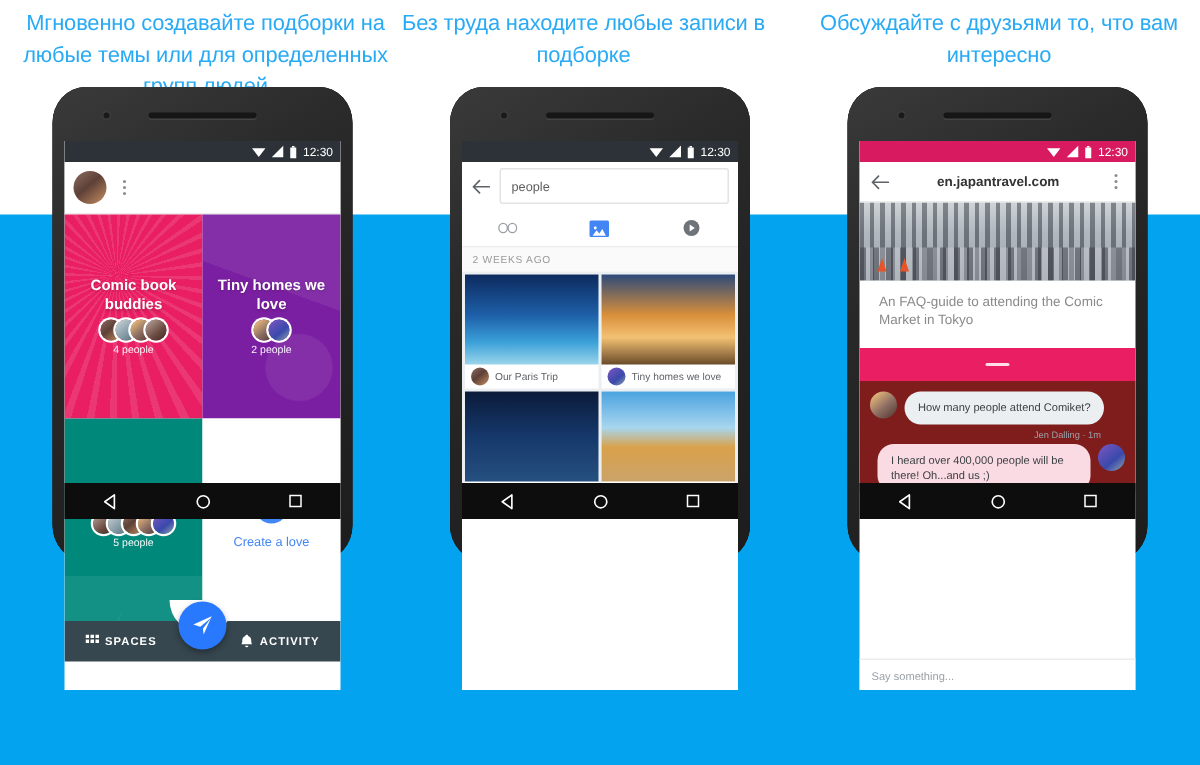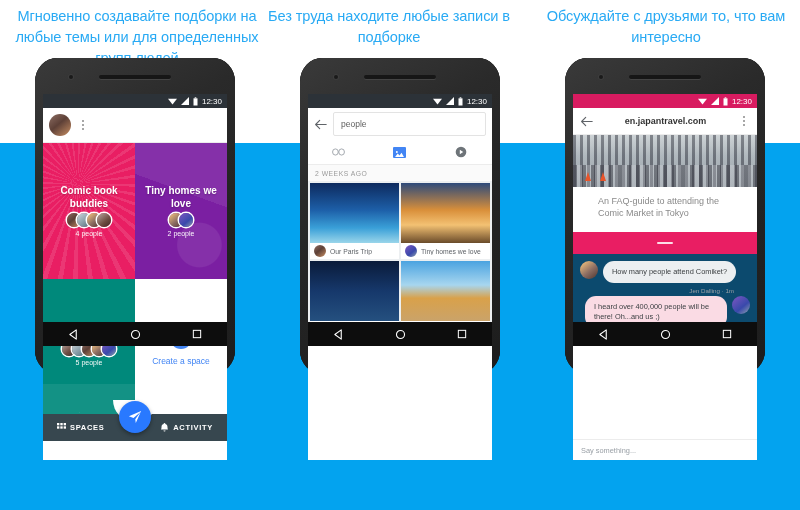--- a/index.html
+++ b/index.html
@@ -180,25 +180,25 @@
      repeating-linear-gradient(90deg, rgba(40,40,50,.55) 0 3px, rgba(200,200,200,.25) 3px 7px);
      opacity:.85;}
   .crowd2{position:absolute;left:0;right:0;bottom:0;height:22px;background:
      repeating-linear-gradient(90deg, rgba(60,60,70,.5) 0 4px, rgba(220,220,225,.3) 4px 9px);}
   .cone{position:absolute;bottom:6px;width:0;height:0;
      border-left:3px solid transparent;border-right:3px solid transparent;
      border-bottom:9px solid #e8542a;}
   .art-body{padding:8px 9px 6px;}
   .art-title{color:#c62828;font-size:12.5px;font-weight:700;margin:0 0 2px;
      font-family:"Liberation Serif",serif;}
-  .art-sub{color:#8a8a8a;font-size:9px;line-height:12px;margin:0 16px 7px;}
+  .art-sub{color:#8a8a8a;font-size:9px;line-height:12px;margin:0 4px 7px;}
   .art-p{color:#333;font-size:7.6px;line-height:11px;margin:0;}
   .pink-handle{height:22px;background:#e91e63;display:flex;align-items:center;justify-content:center;}
   .pink-handle i{width:16px;height:2.5px;border-radius:2px;background:rgba(255,255,255,.85);display:block;}
-  .chat{padding:7px 7px 0;background:#0c4a6e;}
+  .chat{padding:7px 7px 0;background:#7f1d1d;}
   .msg-row{display:flex;align-items:flex-start;gap:5px;margin-bottom:4px;}
   .bubble{background:#eceff1;border-radius:11px;padding:6px 9px;
      font-size:7.4px;color:#3c4043;line-height:10px;max-width:124px;}
   .msg-row.out{justify-content:flex-end;}
   .bubble.out{background:#fadbe4;}
   .meta{text-align:right;font-size:6.2px;color:#9aa0a6;margin:2px 16px 2px 0;}
   .composer{position:absolute;left:0;right:0;bottom:0;height:20px;
      border-top:1px solid #ececec;display:flex;align-items:center;padding-left:8px;
      font-size:7.4px;color:#9aa0a6;background:#fff;}
 </style>
@@ -274,21 +274,21 @@
           <div class="avatar av-14 av-4 av-ring"></div>
           <div class="avatar av-14 av-1 av-ring"></div>
           <div class="avatar av-14 av-3 av-ring"></div>
           <div class="avatar av-14 av-2 av-ring"></div>
         </div>
         <div class="tile-sub">5 people</div>
       </div>
 
       <div class="tile t-white">
         <div class="create-plus">+</div>
-        <div class="create-label">Create a space</div>
+        <div class="create-label">Create a love</div>
       </div>
     </div>
 
     <div class="bottombar">
       <div class="fab-notch"></div>
       <div class="bb-item">
         <svg width="9" height="9" viewBox="0 0 10 10">
           <rect x="0" y="0" width="2.6" height="2.6" fill="#fff"></rect>
             <rect x="3.7" y="0" width="2.6" height="2.6" fill="#fff"></rect>
             <rect x="7.4" y="0" width="2.6" height="2.6" fill="#fff"></rect>

